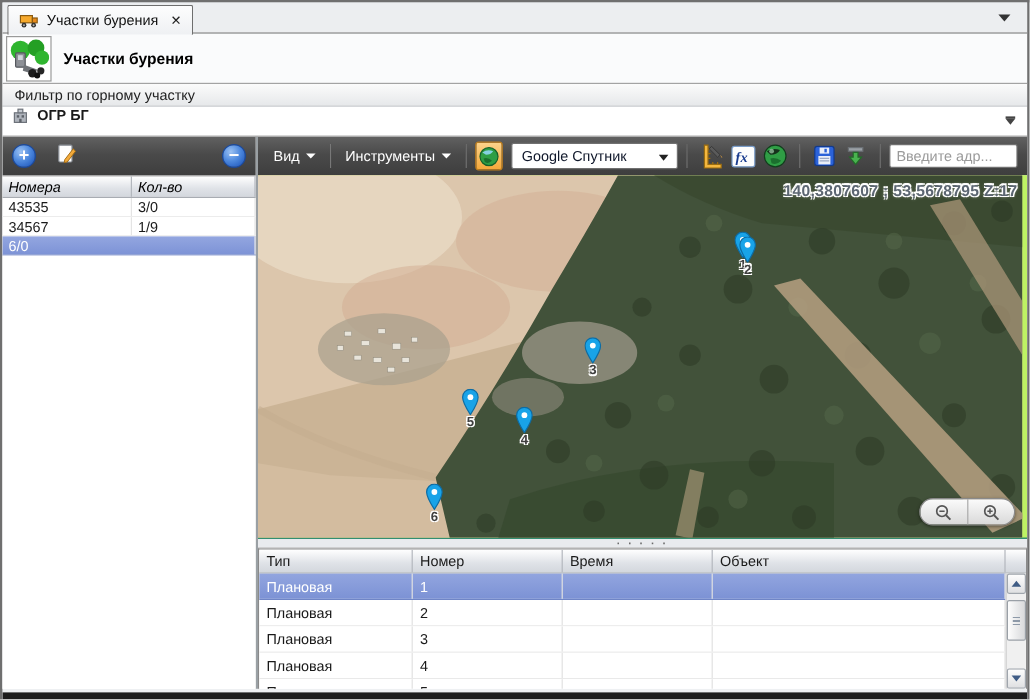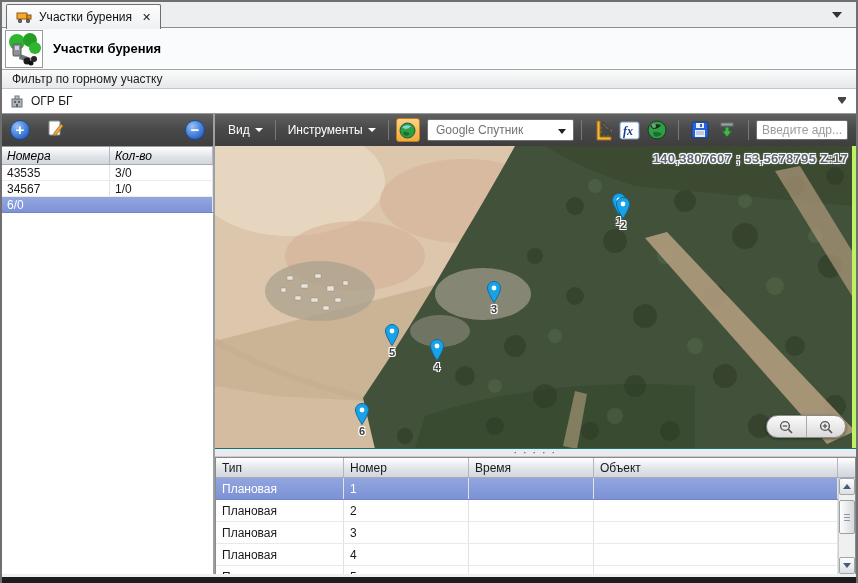--- a/index.html
+++ b/index.html
@@ -23,21 +23,21 @@
   
   .headerbar { height:42px; background:#fafbfc; border-bottom:1px solid #a3a3a3; display:flex; align-items:center; }
   .header-icon { width:38px; height:38px; margin-left:3px; border:1px solid #9a9a9a; background:#fff;
     display:flex; align-items:center; justify-content:center; }
   .header-title { margin-left:10px; font-weight:bold; font-size:13px; color:#000; }
 
   
   .filterbar { height:19px; background:linear-gradient(#fbfbfb,#e6e8ea); border-bottom:1px solid #c2c5c9;
     display:flex; align-items:center; padding-left:10px; color:#222; }
   .combobar { position:relative; height:25px; background:#fff; border-bottom:1px solid #9a9a9a;
-    display:flex; align-items:center; padding-left:8px; gap:7px; }
+    display:flex; padding-left:8px; gap:7px;font-weight:bold; }
   .combo-caret { position:absolute; right:10px; top:10px; width:0; height:0;
     border-left:4px solid transparent; border-right:4px solid transparent; border-top:5px solid #444; }
   .combo-caret::after { content:""; position:absolute; left:-4px; top:-7px; width:8px; height:2px; background:#444; }
 
   
   .content { display:flex; height:460px; }
   .left-panel { width:213px; border-right:2px solid #9aa0a4; display:flex; flex-direction:column; background:#fff; }
   .right-panel { flex:1; display:flex; flex-direction:column; min-width:0; }
 
   .dark-toolbar { height:32px; background:linear-gradient(#616161,#4a4a4a 45%,#3e3e3e);
@@ -49,25 +49,25 @@
     color:#fff; font-weight:bold; font-size:15px; line-height:17px; text-align:center; cursor:pointer; }
   .edit-btn { margin-left:16px; cursor:pointer; }
   .spacer { flex:1; }
 
   .tb-textbtn { display:flex; align-items:center; gap:5px; color:#fff; padding:3px 5px; cursor:pointer; }
   .tb-caret { width:0; height:0; border-left:4px solid transparent; border-right:4px solid transparent; border-top:4px solid #fff; }
 
   .globe-btn { width:25px; height:24px; border:1px solid #c07f1d; border-radius:3px;
     background:linear-gradient(#fcd28a,#f5a93b); display:flex; align-items:center; justify-content:center; cursor:pointer; }
   .layer-combo { position:relative; width:150px; height:22px; background:#fff; border:1px solid #707070; border-radius:2px;
-    margin-left:7px; display:flex; align-items:center; padding-left:8px; color:#737373; cursor:pointer; }
+    margin-left:7px; display:flex; align-items:center; padding-left:8px; color:#0f172a; cursor:pointer; }
   .layer-combo .caret { position:absolute; right:7px; top:9px; width:0; height:0;
     border-left:4px solid transparent; border-right:4px solid transparent; border-top:5px solid #222; }
   .tb-icon { width:24px; height:24px; display:flex; align-items:center; justify-content:center; margin:0 2px; cursor:pointer; }
-  .addr-input { width:92px; height:20px; border:1px solid #707070; border-radius:2px; padding:0 5px; font-size:12px;
+  .addr-input { width:107px; height:20px; border:1px solid #707070; border-radius:2px; padding:0 5px; font-size:12px;
     font-family:"Liberation Sans",sans-serif; color:#333; }
   .addr-input::placeholder { color:#9a9a9a; }
 
   
   .grid-head { display:flex; height:19px; background:linear-gradient(#ffffff,#dfe2e7 60%,#d3d7dd);
     border-top:1px solid #9a9a9a; border-bottom:1px solid #a8acb2; flex:none;font-style:italic; }
   .grid-head .hcell { display:flex; align-items:center; padding-left:5px; color:#000;
     border-right:1px solid #b3b7bd; }
   .grid-row { display:flex; height:16px; background:#fff; border-bottom:1px solid #ececec; flex:none; }
   .grid-row .cell { display:flex; align-items:center; padding-left:5px; border-right:1px solid #e4e4e4; overflow:hidden; white-space:nowrap; }
@@ -187,21 +187,21 @@
       <div class="grid-head">
         <div class="hcell lt-c1">Номера</div>
         <div class="hcell lt-c2">Кол-во</div>
       </div>
       <div class="grid-row">
         <div class="cell lt-c1">43535</div>
         <div class="cell lt-c2">3/0</div>
       </div>
       <div class="grid-row">
         <div class="cell lt-c1">34567</div>
-        <div class="cell lt-c2">1/0</div>
+        <div class="cell lt-c2">1/9</div>
       </div>
       <div class="grid-row selected">
         <div class="cell lt-c2">6/0</div>
       </div>
       <div class="left-rest"></div>
     </div>
 
     <div class="right-panel">
 
       <div class="dark-toolbar">

